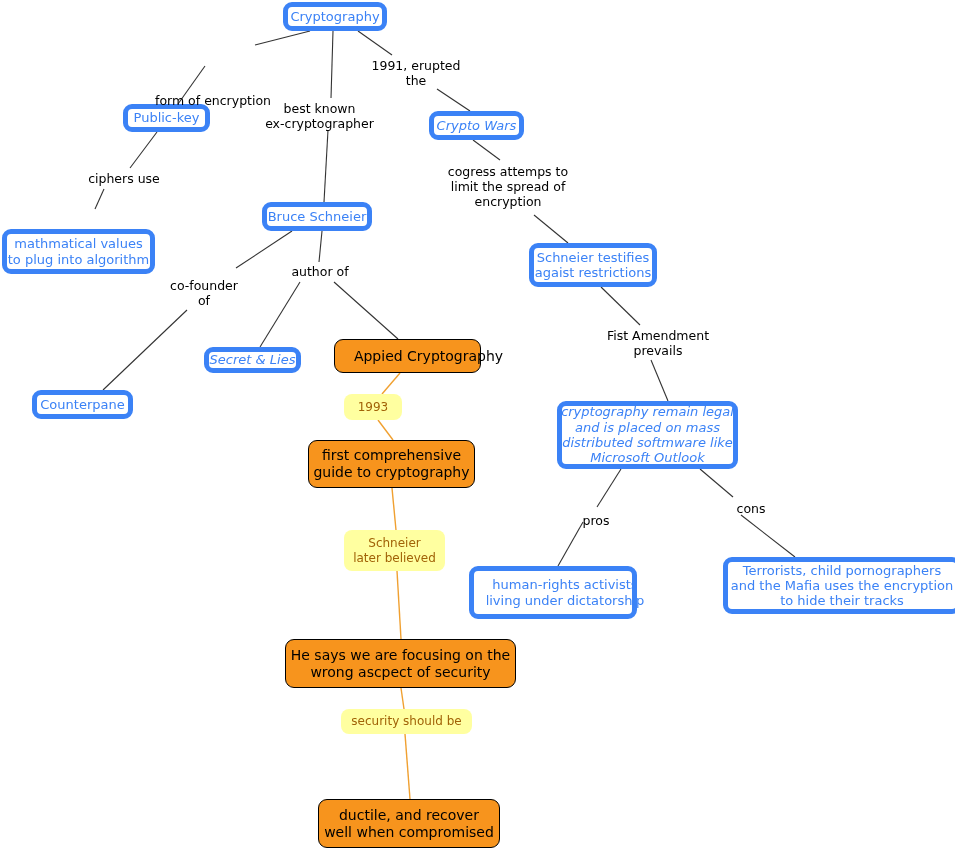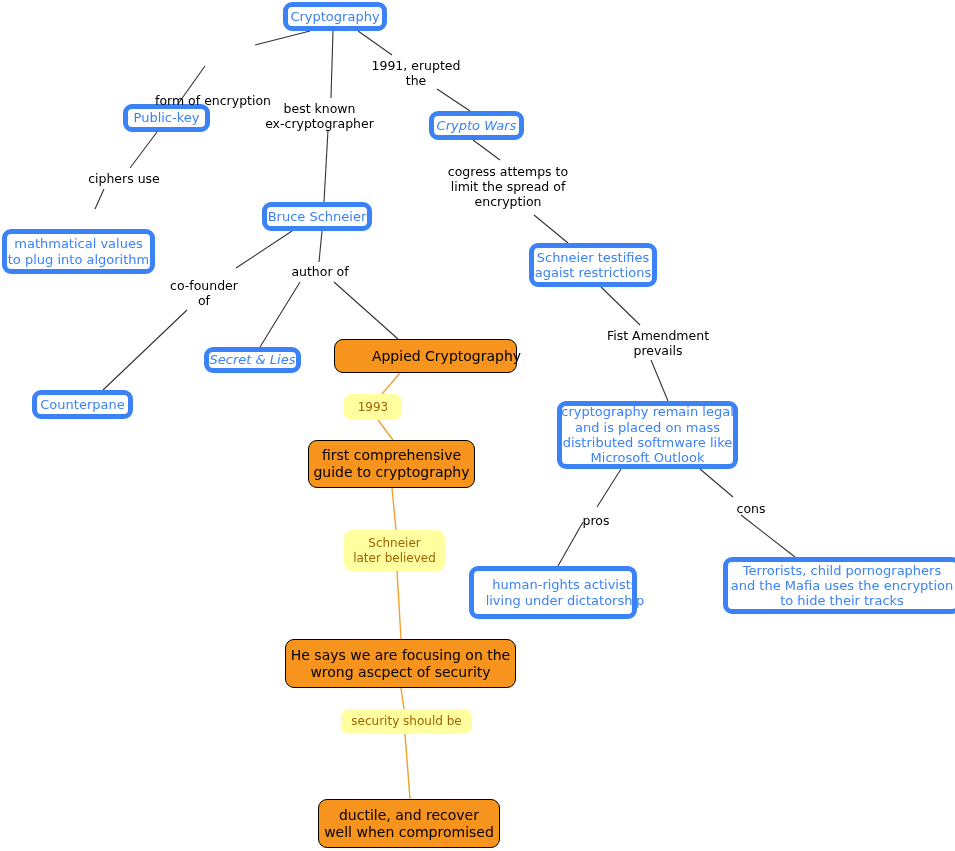--- a/index.html
+++ b/index.html
@@ -105,24 +105,24 @@
   <div id="nodes-layer">
       <div class="node plain" style="left: 283px; top: 2px; width: 104px; height: 29px;">Cryptography</div>
       <div class="node plain" style="left: 123px; top: 104px; width: 87px; height: 28px;">Public-key</div>
       <div class="node plain" style="left: 429px; top: 111px; width: 95px; height: 29px; font-style: italic;">Crypto Wars</div>
       <div class="node plain" style="left: 262px; top: 202px; width: 110px; height: 29px;">Bruce Schneier</div>
       <div class="node plain" style="left: 2px; top: 209px; width: 153px; height: 45px; margin-top: 20px;">mathmatical values
 to plug into algorithm</div>
       <div class="node plain" style="left: 529px; top: 243px; width: 128px; height: 44px;">Schneier testifies
 agaist restrictions</div>
       <div class="node plain italic" style="left: 204px; top: 347px; width: 97px; height: 26px;">Secret &amp; Lies</div>
-      <div class="node orange" style="left: 334px; top: 339px; width: 183px; height: 34px; padding-left: 42px;">Appied Cryptography</div>
+      <div class="node orange" style="left: 334px; top: 339px; width: 147px; height: 34px; padding-left: 42px;">Appied Cryptography</div>
       <div class="node plain" style="left: 32px; top: 390px; width: 101px; height: 29px;">Counterpane</div>
       <div class="node yellow" style="left: 344px; top: 394px; width: 58px; height: 26px;">1993</div>
-      <div class="node plain" style="left: 557px; top: 401px; width: 181px; height: 68px;">cryptography remain legal
+      <div class="node plain" style="left: 557px; top: 401px; width: 181px; height: 68px; font-style: italic;">cryptography remain legal
 and is placed on mass
 distributed softmware like
 Microsoft Outlook</div>
       <div class="node orange" style="left: 308px; top: 440px; width: 167px; height: 48px;">first comprehensive
 guide to cryptography</div>
       <div class="node yellow" style="left: 344px; top: 530px; width: 101px; height: 41px;">Schneier
 later believed</div>
       <div class="node plain" style="left: 469px; top: 566px; width: 168px; height: 53px; padding-left: 24px;">human-rights activists
 living under dictatorship</div>
       <div class="node plain" style="left: 723px; top: 557px; width: 238px; height: 57px;">Terrorists, child pornographers

